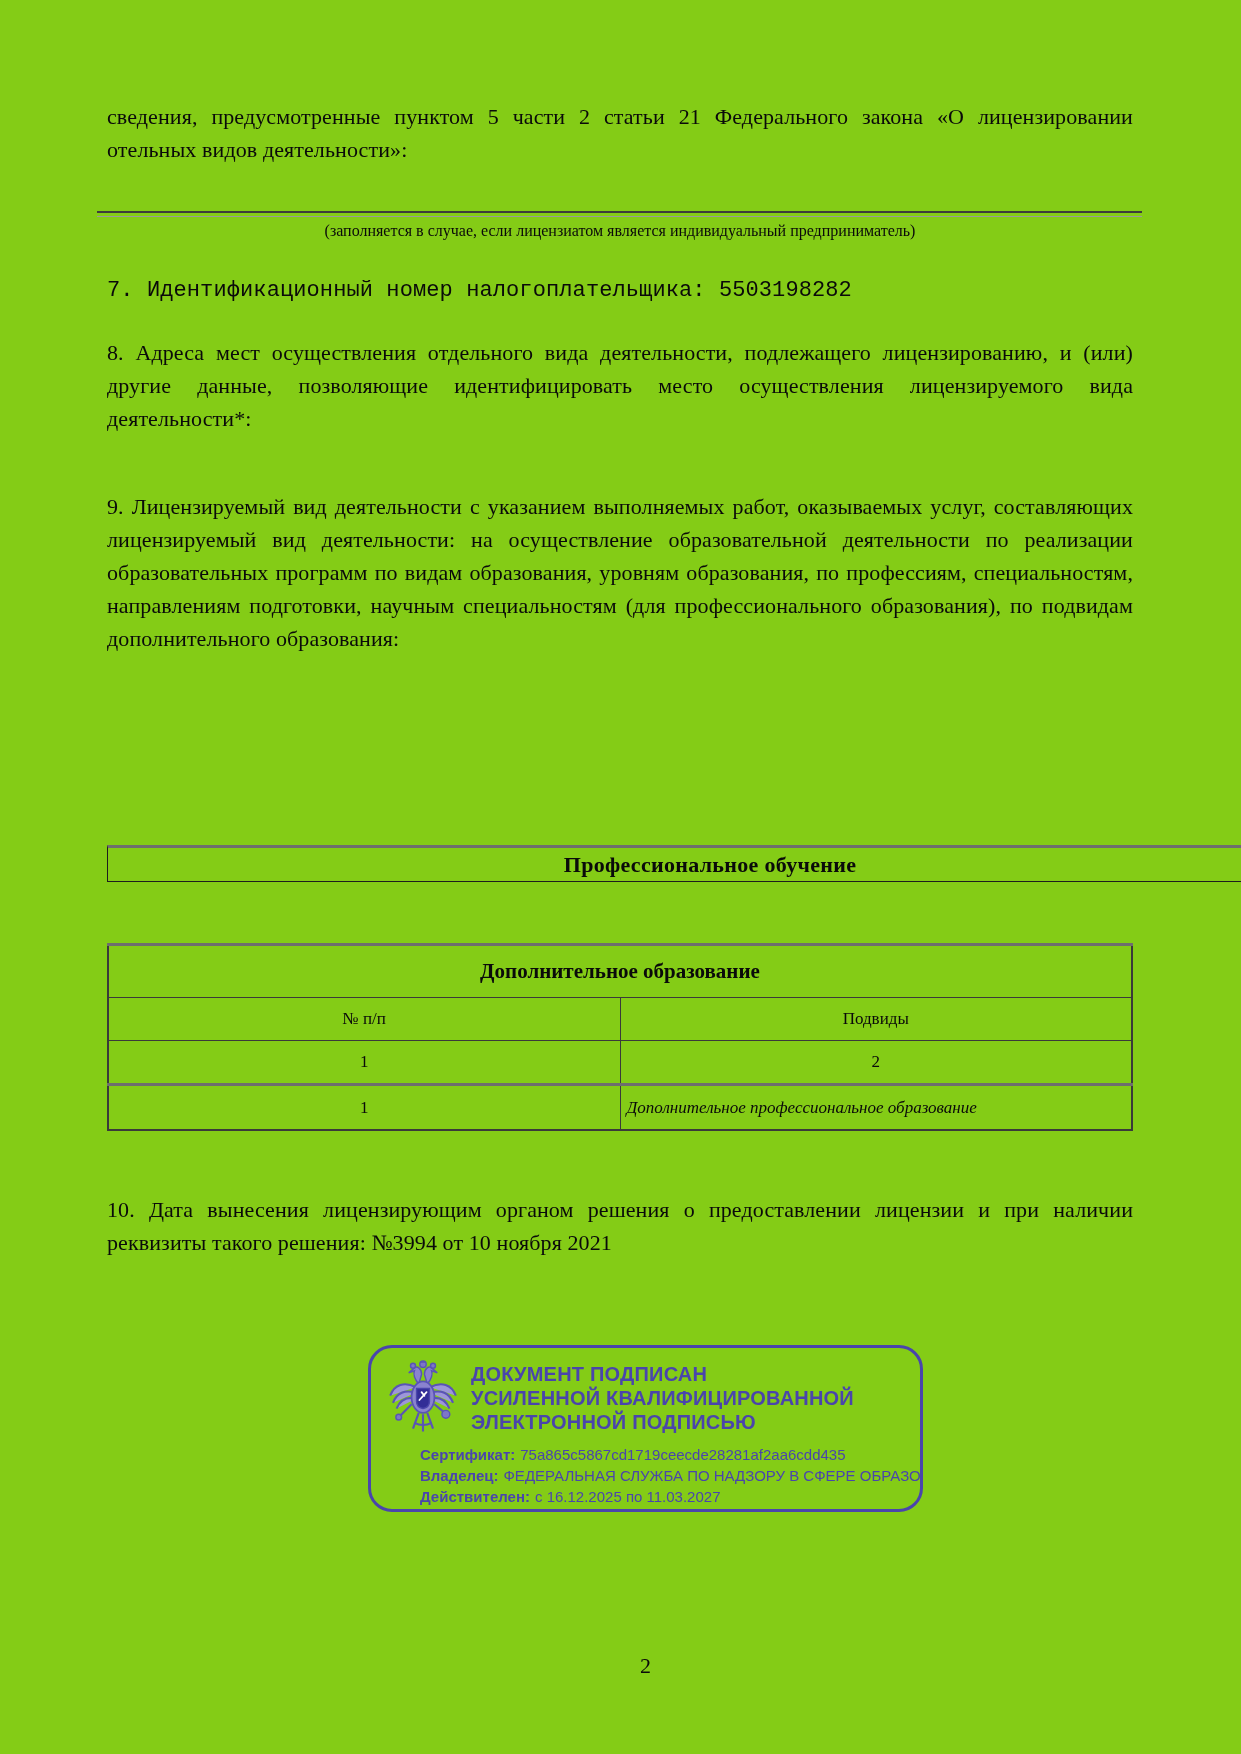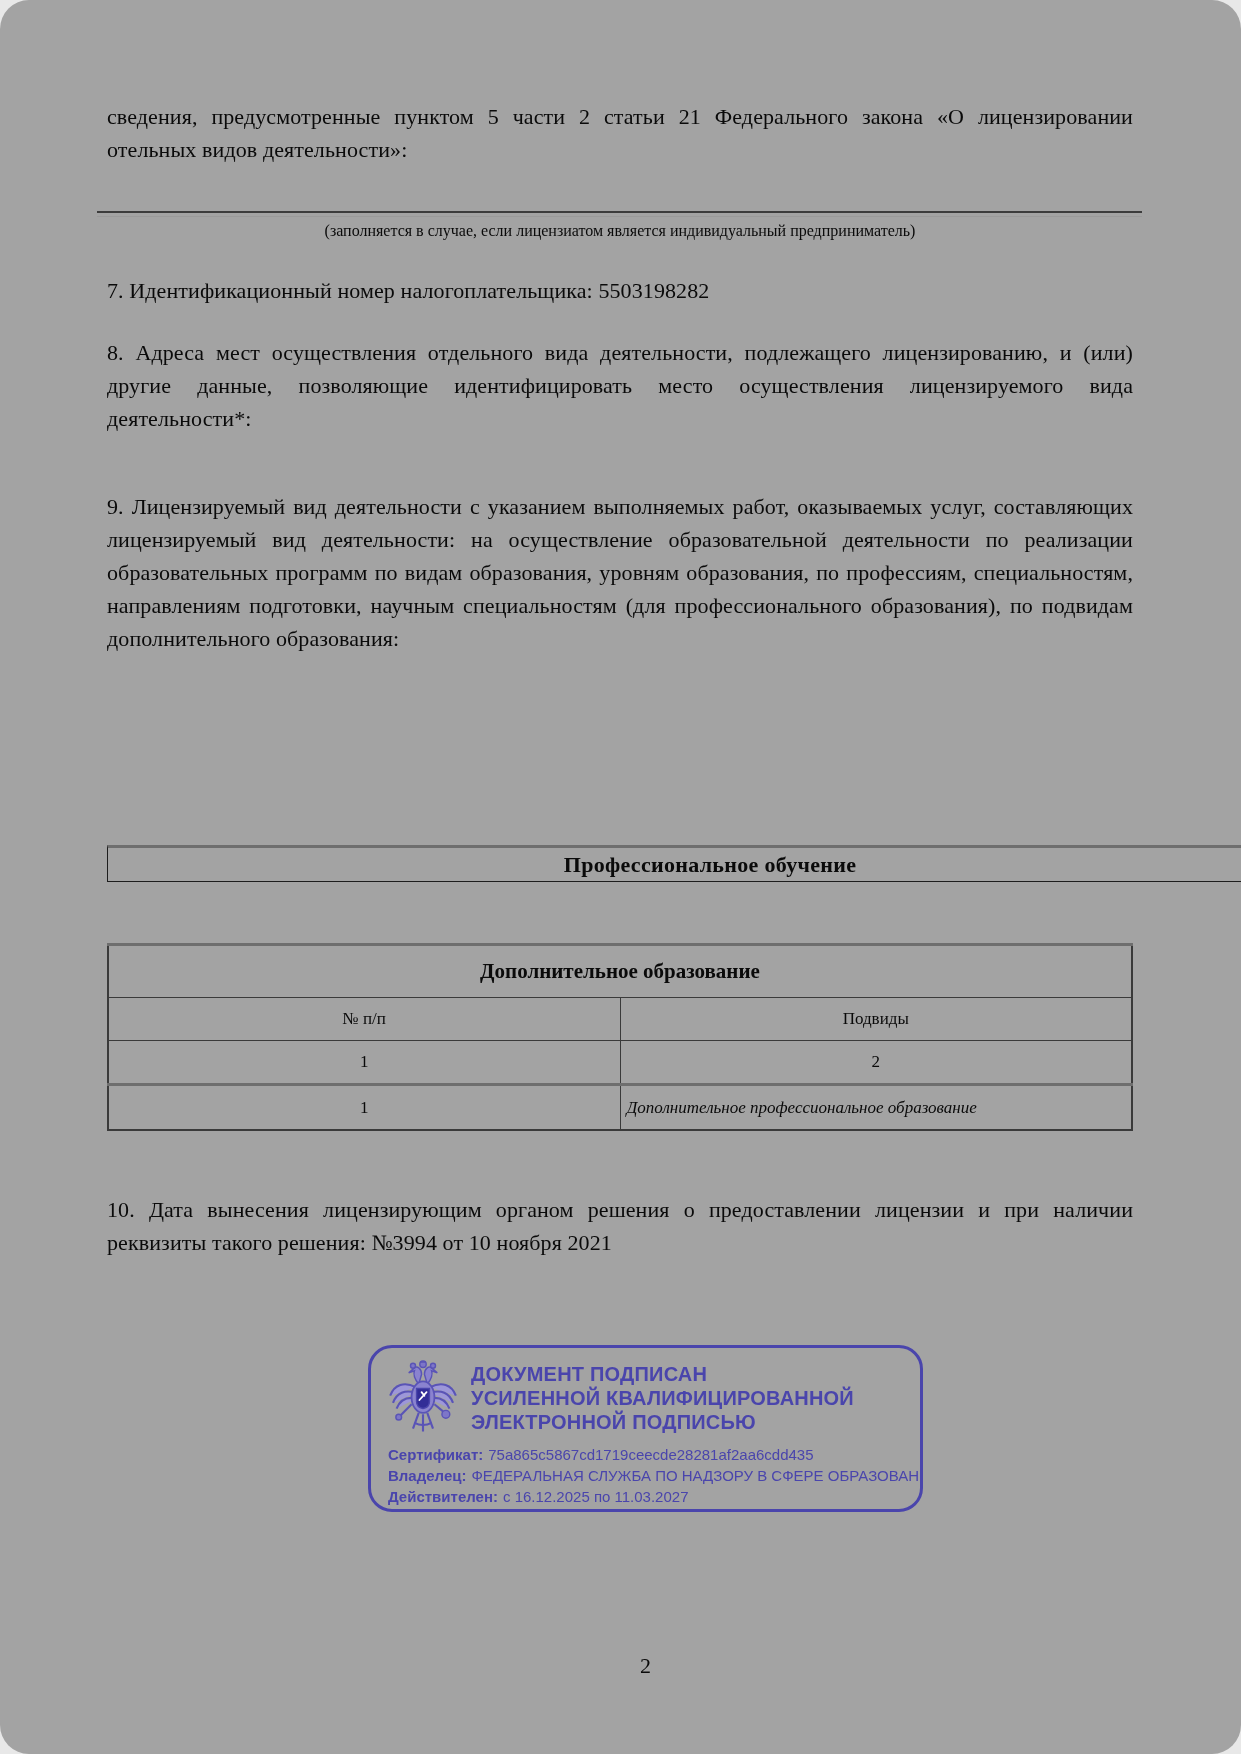--- a/index.html
+++ b/index.html
@@ -1,24 +1,23 @@
 <!DOCTYPE html>
 <html><head>
 <meta charset="utf-8">
 <style>
   html,body{margin:0;padding:0;background:#e8e8e8;}
   .page{
     position:relative;
     width:1241px;height:1754px;
-    background:#a3a3a3;
+    background:#84cc16;
     font-family:"Liberation Serif", serif;
     color:#0a0a0a;
     overflow:hidden;
     margin:0 auto;
-    border-radius:29px;
   }
   .para{
     position:absolute;
     left:107px;width:1026px;
     font-size:22px;line-height:33px;
     text-align:justify;
     letter-spacing:.1px;
   }
   .single-line{text-align:left;}
   .fill-line{
@@ -67,38 +66,38 @@
   .stamp-title{
     position:absolute;left:100px;right:6px;top:14px;
     text-align:left;font-weight:bold;
     font-size:20px;line-height:24px;letter-spacing:.2px;
   }
   .stamp-emblem{position:absolute;left:16px;top:12px;}
   .stamp-certs{
     position:absolute;left:17px;top:96px;right:-200px;
     font-size:15px;line-height:21px;white-space:nowrap;
   }
-  .stamp-certs .lbl{font-weight:bold;margin-right:5px;}
+  .stamp-certs .lbl{font-weight:bold;margin-right:5px;margin-left:32px;}
   .page-number{
     position:absolute;left:640px;top:1653px;
     font-size:22px;
   }
 </style>
 </head>
 <body>
 
 <div class="page">
 
   <div class="para" style="top:100px;">сведения, предусмотренные пунктом 5 части 2 статьи 21 Федерального закона «О лицензировании отельных видов деятельности»:</div>
 
   <div class="fill-line" style="top:211px;"></div>
 
   <div class="fill-note" style="top:221px;">(заполняется в случае, если лицензиатом является индивидуальный предприниматель)</div>
 
-  <div class="para single-line" style="top:274px;">7. Идентификационный номер налогоплательщика: 5503198282</div>
+  <div class="para single-line" style="top:274px;font-family:Liberation Mono, monospace;">7. Идентификационный номер налогоплательщика: 5503198282</div>
 
   <div class="para" style="top:336px;">8. Адреса мест осуществления отдельного вида деятельности, подлежащего лицензированию, и (или) другие данные, позволяющие идентифицировать место осуществления лицензируемого вида деятельности*:</div>
 
   <div class="para" style="top:490px;">9. Лицензируемый вид деятельности с указанием выполняемых работ, оказываемых услуг, составляющих лицензируемый вид деятельности: на осуществление образовательной деятельности по реализации образовательных программ по видам образования, уровням образования, по профессиям, специальностям, направлениям подготовки, научным специальностям (для профессионального образования), по подвидам дополнительного образования:</div>
 
   <div class="section-box" style="top:845px;">
     <span>Профессиональное обучение</span>
   </div>
 
   <table class="doc-table">

